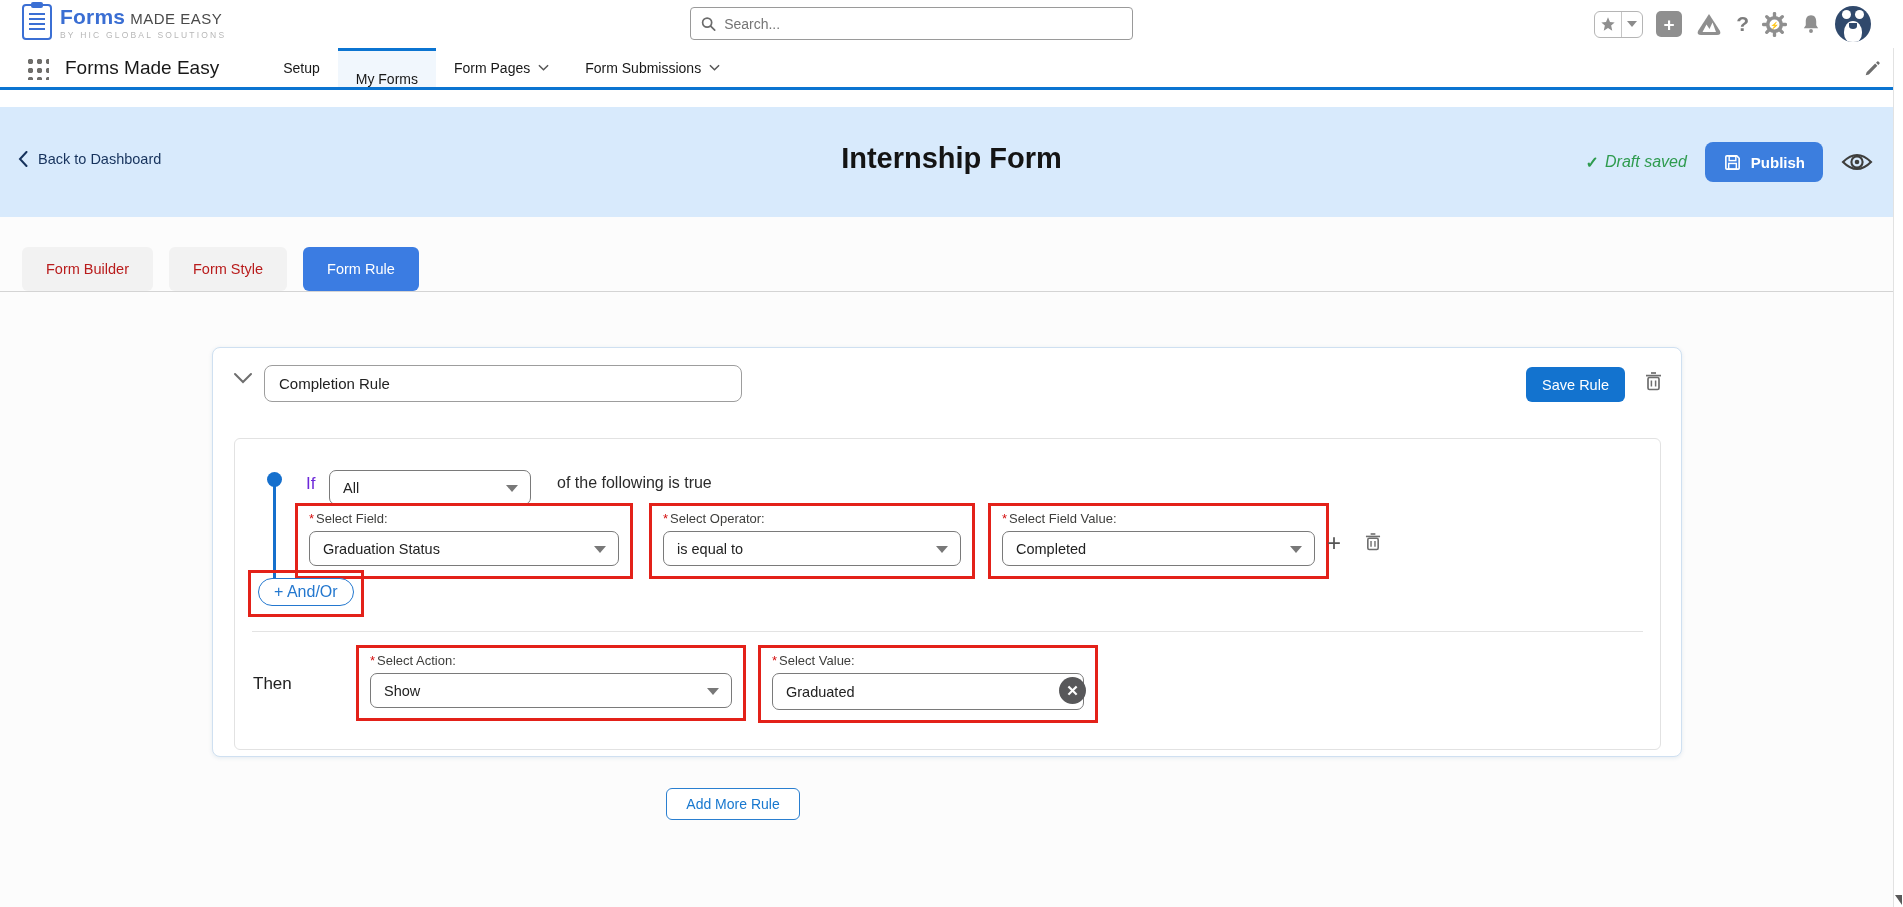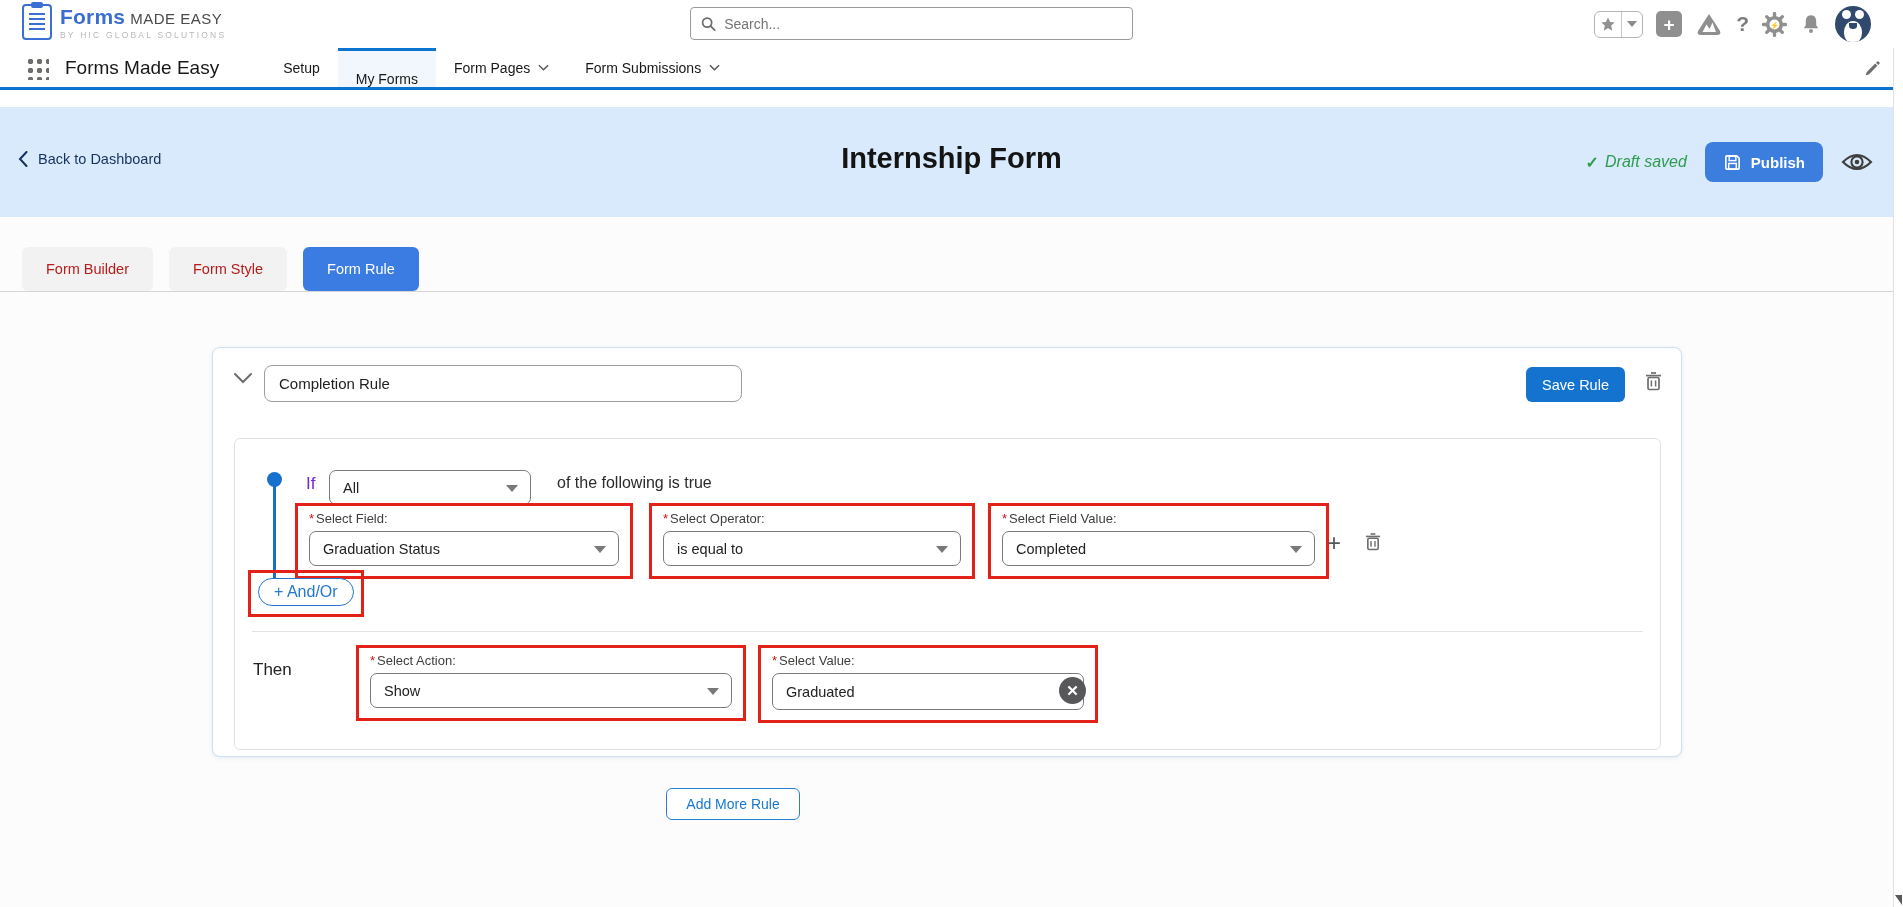--- a/index.html
+++ b/index.html
@@ -97,21 +97,21 @@
   .rb-operator .select { width:298px; }
   .rb-value .select    { width:313px; }
   .cond-plus { position:absolute; left:1092px; top:92px; font-size:24px; color:#555; font-weight:400; cursor:pointer; line-height:1; }
   .cond-trash { position:absolute; left:1130px; top:94px; cursor:pointer; }
 
   .rb-andor { left:13px; top:131px; padding:5px 7px 8px 7px; }
   .andor-pill { border:1px solid #2478cf; color:#2478cf; border-radius:15px; padding:4px 15px; font-size:16px;
     background:#fff; cursor:pointer; white-space:nowrap; font-family:inherit; }
 
   .then-divider { position:absolute; left:17px; right:17px; top:192px; height:1px; background:#e3e3e3; }
-  .then-label { position:absolute; left:18px; top:221px; font-size:17px; color:#222; }
+  .then-label { position:absolute; left:18px; top:235px; font-size:17px; color:#222; }
   .rb-action { left:121px; top:206px; }
   .rb-action .select { width:362px; }
   .rb-selvalue { left:523px; top:206px; }
   .value-input { width:312px; height:37px; border:1px solid #7a7a7a; border-radius:7px; padding:0 13px;
     font-size:14.5px; color:#222; outline:none; font-family:inherit; }
   .x-circle { position:absolute; left:824px; top:238px; width:27px; height:27px; border-radius:50%; background:#58585a;
     color:#fff; display:flex; align-items:center; justify-content:center; font-size:15px; font-weight:bold; cursor:pointer; }
 
   .add-rule-btn { position:absolute; left:666px; top:571px; width:134px; height:32px; background:#fff;
     border:1px solid #2a7fd0; border-radius:6px; color:#1878cf; font-size:14px; cursor:pointer; font-family:inherit; }

